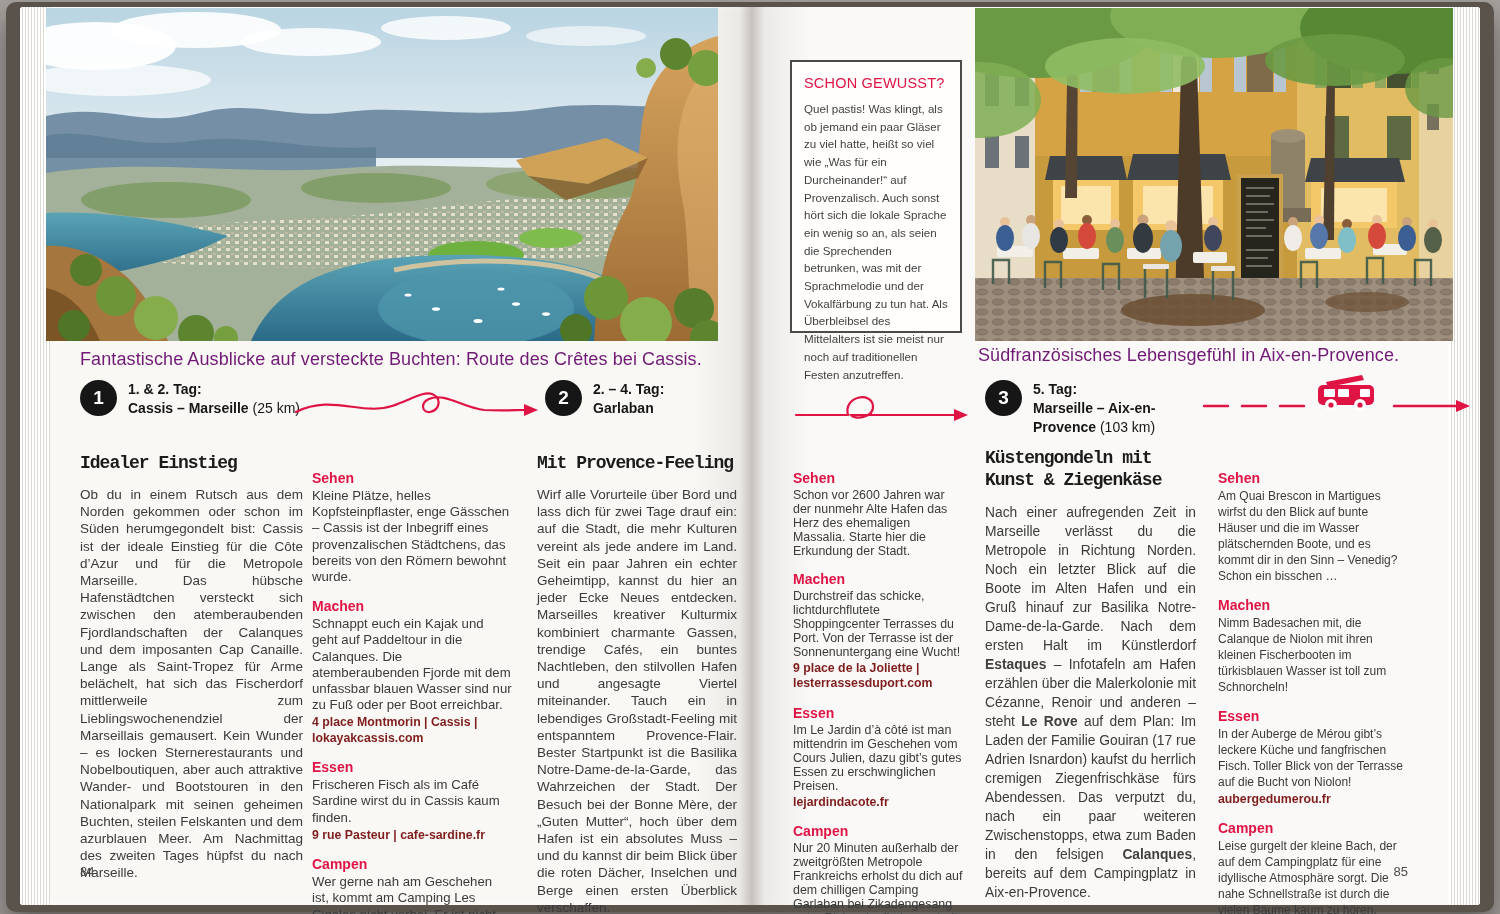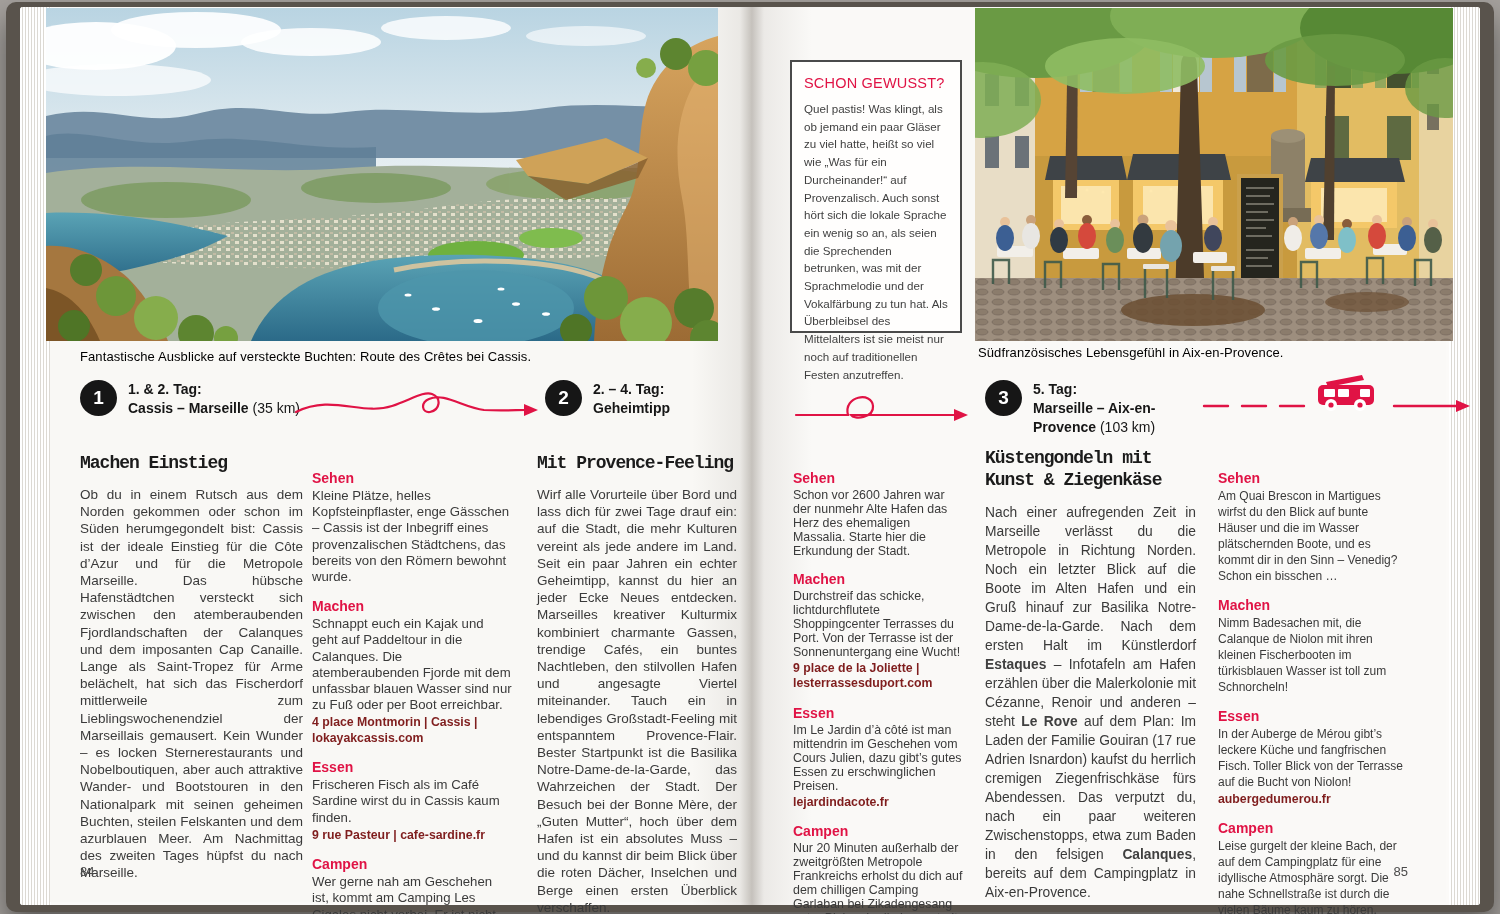--- a/index.html
+++ b/index.html
@@ -7,21 +7,21 @@
   body{width:1500px;height:914px;position:relative;background:#a5a19d;font-family:"Liberation Sans",sans-serif;}
   .book{position:absolute;left:6px;top:2px;width:1488px;height:910px;background:#59534c;border-radius:10px;box-shadow:0 16px 30px rgba(0,0,0,.45);}
   .pages{position:absolute;left:14px;top:5px;right:14px;bottom:7px;background:#fbfaf8;border-radius:3px;overflow:hidden;}
   .edge{position:absolute;top:0;bottom:0;width:31px;background:repeating-linear-gradient(to right,#ffffff 0 2px,#dcd9d3 2px 3px);}
   .edge.l{left:0;} .edge.r{right:0;}
   .leaf{position:absolute;top:3px;bottom:3px;background:#f9f8f5;}
   .leaf.l{left:30px;width:702px;} .leaf.r{left:732px;width:694px;background:#faf9f7;}
   .gutter{position:absolute;left:692px;top:7px;bottom:9px;width:120px;background:linear-gradient(to right,rgba(62,50,38,0) 0%,rgba(62,50,38,.08) 40%,rgba(62,50,38,.28) 50%,rgba(62,50,38,.08) 60%,rgba(62,50,38,0) 100%);}
   .photo{position:absolute;overflow:hidden;}
   .photo svg{display:block;width:100%;height:100%;}
-  .caption{position:absolute;font-size:13px;color:#000000;letter-spacing:.1px;text-align:right;}
+  .caption{position:absolute;font-size:18px;color:#701a75;letter-spacing:.1px;text-align:right;}
   .marker-row{position:absolute;display:flex;align-items:flex-start;gap:11px;}
   .badge{flex:0 0 auto;width:37px;height:36px;border-radius:50%;background:#161616;color:#fff;font-weight:700;font-size:19px;display:flex;align-items:center;justify-content:center;}
   .mtext{font-size:14px;line-height:19px;color:#161616;padding-top:0;}
   .mtext .bld{font-weight:700;}
   svg.route{position:absolute;overflow:visible;}
   .headline{font-family:"Liberation Mono",monospace;font-weight:700;font-size:18px;line-height:22px;letter-spacing:-1px;color:var(--ink);}
   .col{position:absolute;}
   .c-l1{left:80px;top:452px;width:223px;}
   .c-l2{left:312px;top:470px;width:200px;}
   .c-l3{left:537px;top:452px;width:200px;}
@@ -134,39 +134,39 @@
     </g>
   </svg>
 </div>
 
 <div class="caption" style="left:80px;top:349px;">Fantastische Ausblicke auf versteckte Buchten: Route des Crêtes bei Cassis.</div>
 
 <div class="marker-row" style="left:80px;top:380px;">
   <div class="badge">1</div>
   <div class="mtext">
     <div class="bld">1. &amp; 2. Tag:</div>
-    <div><span class="bld">Cassis – Marseille</span><span> (35 km)</span></div>
+    <div><span class="bld">Cassis – Marseille</span><span> (25 km)</span></div>
   </div>
 </div>
 
 <svg class="route" style="left:292px;top:382px;" width="248" height="50" viewBox="0 0 248 50">
   <path d="M4,30 C40,12 70,34 100,24 C120,17 132,9 140,12 C150,16 148,28 138,30 C130,31 128,21 137,17 C152,10 172,26 192,28 C210,29 224,28 234,28" fill="none" stroke="#e01345" stroke-width="2.2" stroke-linecap="round"></path>
   <polygon points="232,22 246,28 232,34" fill="#e01345"></polygon>
 </svg>
 
 <div class="marker-row" style="left:545px;top:380px;">
   <div class="badge">2</div>
   <div class="mtext">
     <div class="bld">2. – 4. Tag:</div>
-    <div><span class="bld">Geheimtipp</span><span></span></div>
+    <div><span class="bld">Garlaban</span><span></span></div>
   </div>
 </div>
 
 <div class="col c-l1">
-  <div class="headline">Machen Einstieg</div>
+  <div class="headline">Idealer Einstieg</div>
   <div class="body-just">Ob du in einem Rutsch aus dem Norden gekommen oder schon im Süden herumgegondelt bist: Cassis ist der ideale Einstieg für die Côte d’Azur und für die Metropole Marseille. Das hübsche Hafenstädtchen versteckt sich zwischen den atemberaubenden Fjordlandschaften der Calanques und dem imposanten Cap Canaille. Lange als Saint-Tropez für Arme belächelt, hat sich das Fischerdorf mittlerweile zum Lieblingswochenendziel der Marseillais gemausert. Kein Wunder – es locken Sternerestaurants und Nobelboutiquen, aber auch attraktive Wander- und Bootstouren in den Nationalpark mit seinen geheimen Buchten, steilen Felskanten und dem azurblauen Meer. Am Nachmittag des zweiten Tages hüpfst du nach Marseille.</div>
 </div>
 
 <div class="col c-l2">
   <div class="section">
     <div class="label">Sehen</div>
     <div class="stext">Kleine Plätze, helles Kopfsteinpflaster, enge Gässchen – Cassis ist der Inbegriff eines provenzalischen Städtchens, das bereits von den Römern bewohnt wurde.</div>
   </div>
   <div class="section">
     <div class="label">Machen</div>

